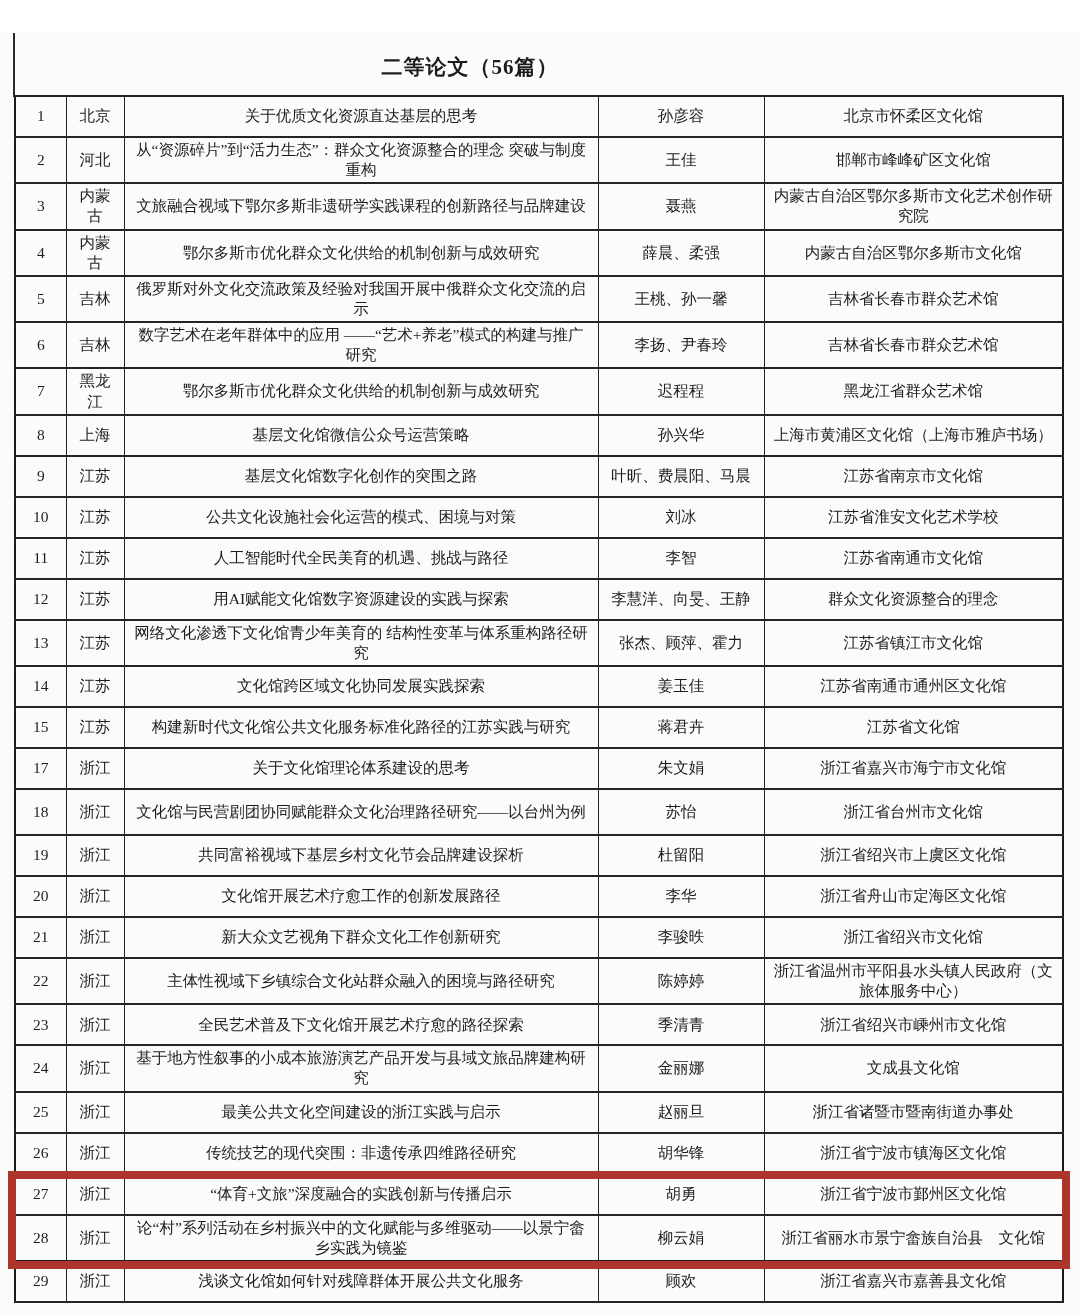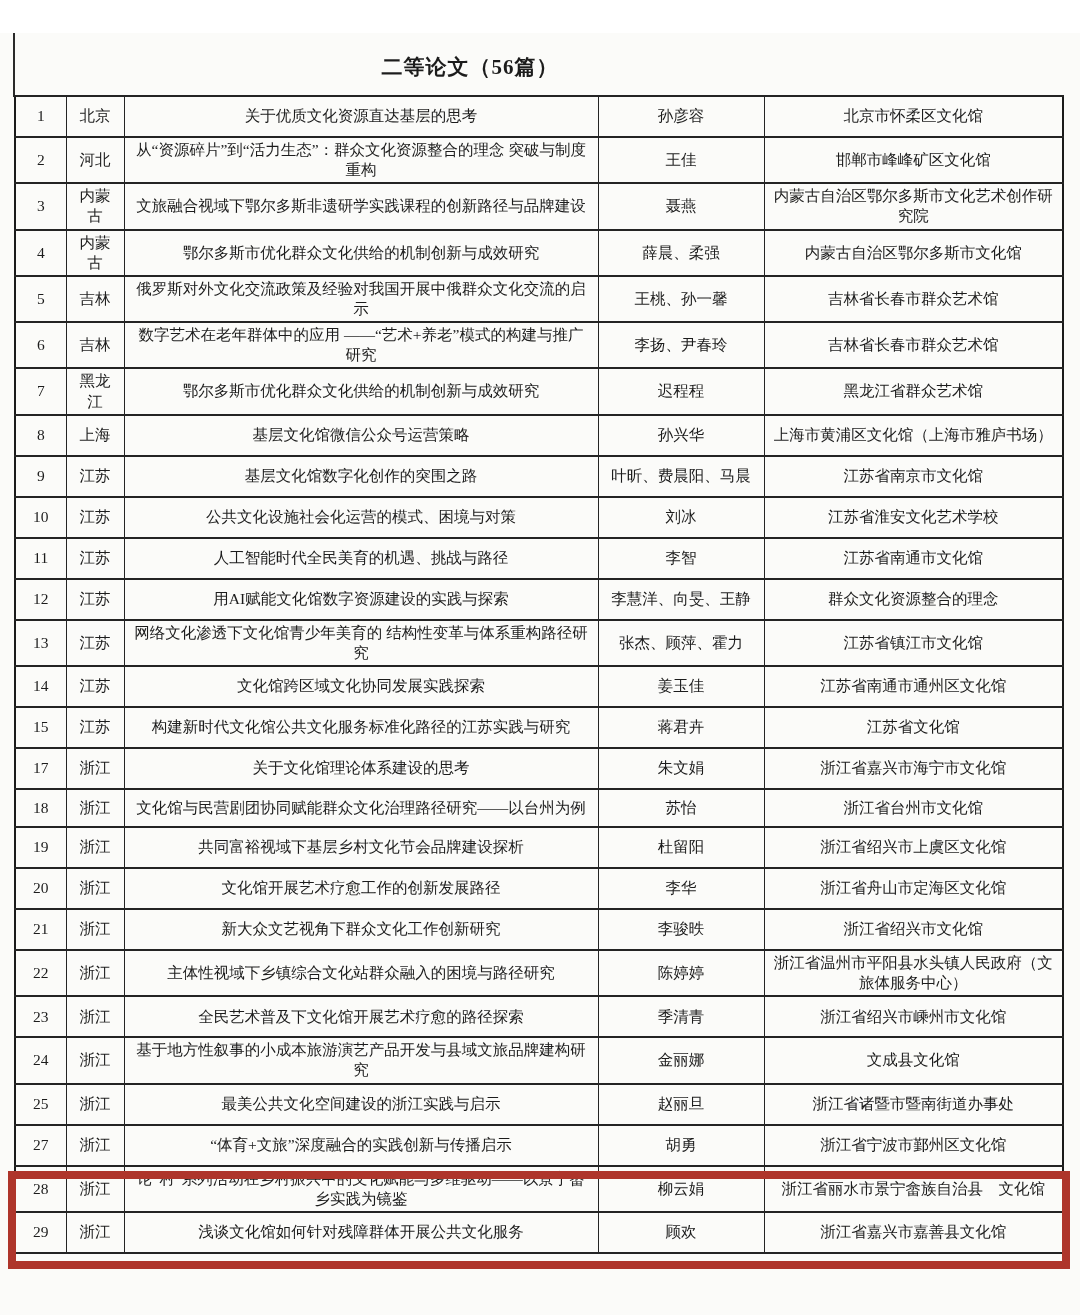--- a/index.html
+++ b/index.html
@@ -33,21 +33,21 @@
     border:1px solid #242424;
     border-top-width:2px;border-bottom-width:2px;
     text-align:center;
     vertical-align:middle;
     padding:2px 8px;
     line-height:1.3;
     overflow:hidden;
   }
   table.papers{border:2px solid #1a1a1a;}
   tr.single{height:41px;}
-  tr.double{height:38px;}
+  tr.double{height:46px;}
   td.c-title{padding:2px 10px;}
   .hl-box{
     position:absolute;
     left:8px;width:1062px;
     box-sizing:border-box;
     border:8px solid #ae352b;
     pointer-events:none;
   }
 </style>
 </head>
@@ -229,20 +229,27 @@
     <td class="c-org">文成县文化馆</td>
   </tr>
         <tr class="single">
     <td class="c-idx">25</td>
     <td class="c-prov">浙江</td>
     <td class="c-title">最美公共文化空间建设的浙江实践与启示</td>
     <td class="c-authors">赵丽旦</td>
     <td class="c-org">浙江省诸暨市暨南街道办事处</td>
   </tr>
         <tr class="single hl-row">
+    <td class="c-idx">26</td>
+    <td class="c-prov">浙江</td>
+    <td class="c-title">传统技艺的现代突围：非遗传承四维路径研究</td>
+    <td class="c-authors">胡华锋</td>
+    <td class="c-org">浙江省宁波市镇海区文化馆</td>
+  </tr>
+        <tr class="single hl-row">
     <td class="c-idx">27</td>
     <td class="c-prov">浙江</td>
     <td class="c-title">“体育+文旅”深度融合的实践创新与传播启示</td>
     <td class="c-authors">胡勇</td>
     <td class="c-org">浙江省宁波市鄞州区文化馆</td>
   </tr>
         <tr class="double">
     <td class="c-idx">28</td>
     <td class="c-prov">浙江</td>
     <td class="c-title">论“村”系列活动在乡村振兴中的文化赋能与多维驱动——以景宁畲乡实践为镜鉴</td>

